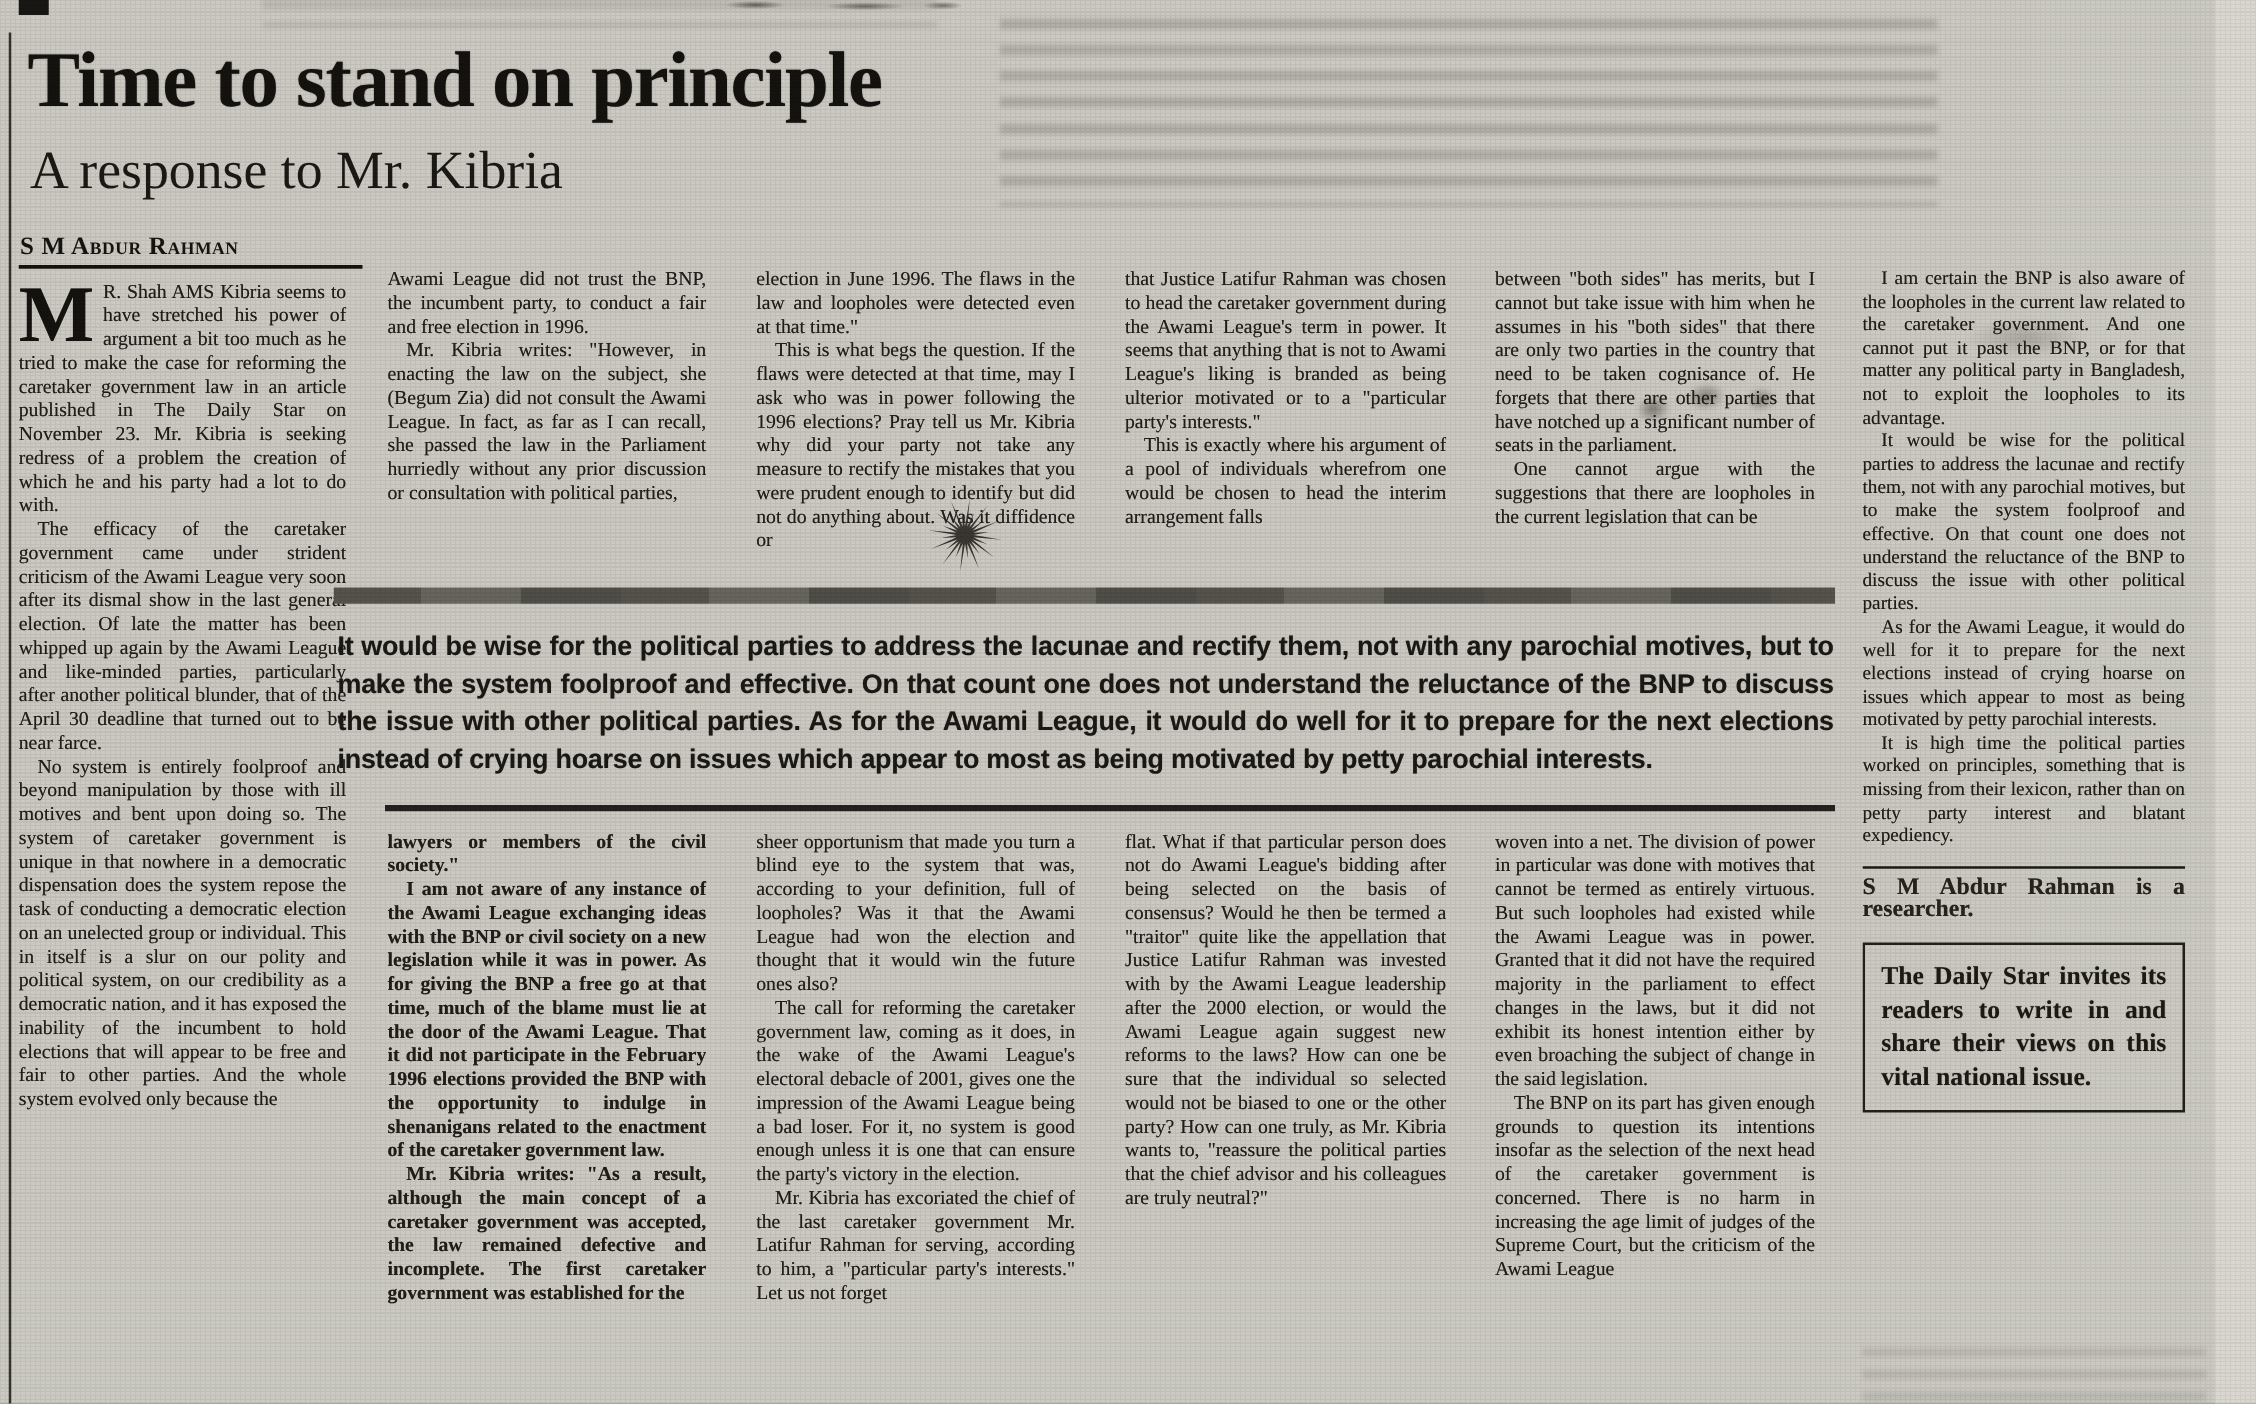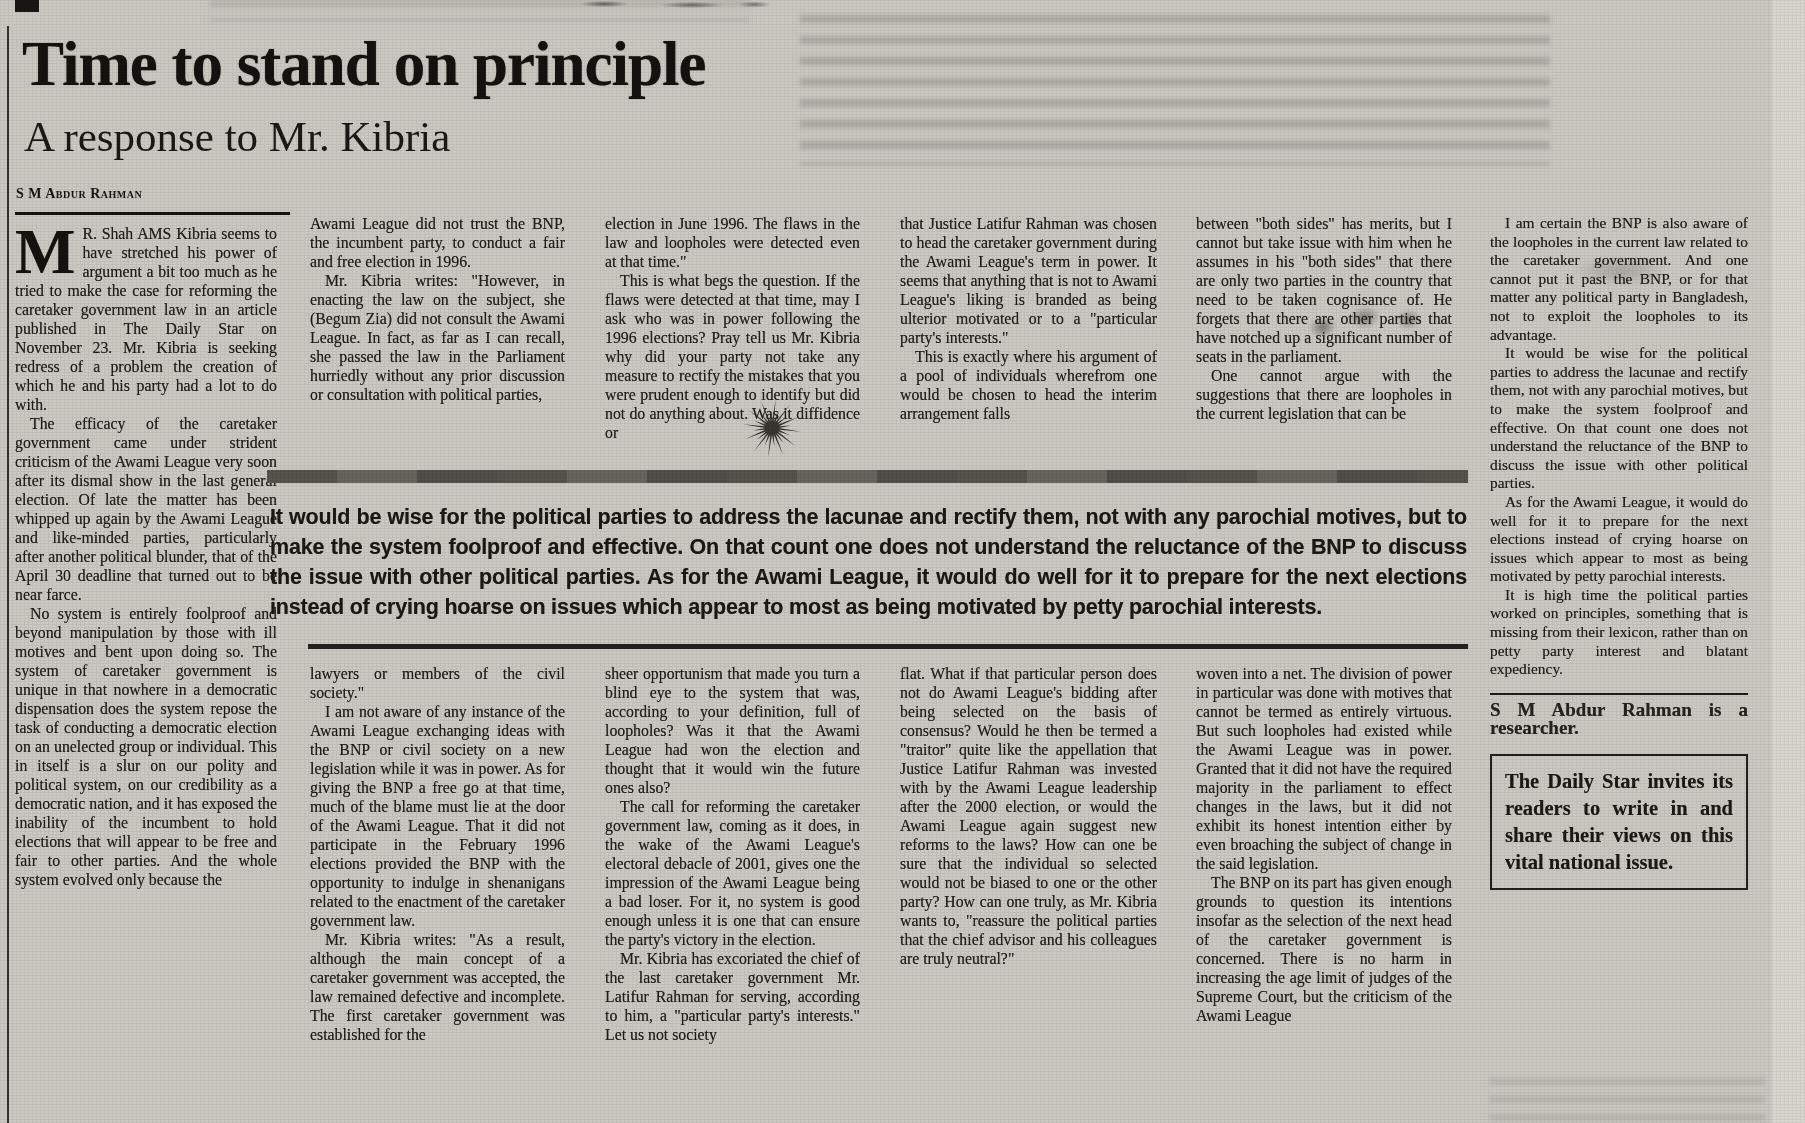--- a/index.html
+++ b/index.html
@@ -3,21 +3,21 @@
 <meta charset="utf-8">
 <style>
   html,body{margin:0;padding:0;background:#7d7b76;}
   .page{position:relative;width:1805px;height:1123px;background:#cbc9c2;overflow:hidden;
         font-family:"Liberation Serif",serif;color:#211e1a;}
   .abs{position:absolute;}
   
   .headline{font-size:63px;font-weight:bold;letter-spacing:-1px;color:#15130f;
             text-shadow:0 0 1px rgba(20,18,14,.55);white-space:nowrap;}
   .subheadline{font-size:43px;font-weight:normal;color:#1b1916;letter-spacing:0;white-space:nowrap;}
-  .byline{font-size:14px;font-weight:bold;font-variant:small-caps;letter-spacing:.5px;color:#16140f;}
+  .byline{font-size:20px;font-weight:bold;font-variant:small-caps;letter-spacing:.5px;color:#16140f;}
   .byline-rule{background:#16140f;height:3px;}
   
   .col{font-size:15.8px;line-height:19px;text-align:justify;overflow:hidden;
        text-shadow:0 0 .5px rgba(33,30,26,.6);}
   .col p{margin:0;}
   .col p.ind{text-indent:15px;}
   .dropcap{float:left;font-size:64px;line-height:52px;font-weight:bold;padding:2px 7px 0 0;color:#15130f;}
   
   .quote-bar{height:13px;background:repeating-linear-gradient(90deg,#55534c 0 70px,#67655e 70px 150px,#504e48 150px 230px);
              filter:blur(.4px);}
@@ -100,29 +100,29 @@
   </div>
 
   <svg class="abs starburst" style="left:740px;top:396px;" width="64" height="64" viewBox="-50 -50 100 100">
     <polygon id="star-poly" points="11.0,0.0 45.6,6.0 10.6,2.8 27.7,11.5 9.5,5.5 36.5,28.0 7.8,7.8 18.3,23.8 5.5,9.5 17.6,42.5 2.8,10.6 3.9,29.7 0.0,11.0 -6.0,45.6 -2.8,10.6 -11.5,27.7 -5.5,9.5 -28.0,36.5 -7.8,7.8 -23.8,18.3 -9.5,5.5 -42.5,17.6 -10.6,2.8 -29.7,3.9 -11.0,0.0 -45.6,-6.0 -10.6,-2.8 -27.7,-11.5 -9.5,-5.5 -36.5,-28.0 -7.8,-7.8 -18.3,-23.8 -5.5,-9.5 -17.6,-42.5 -2.8,-10.6 -3.9,-29.7 -0.0,-11.0 6.0,-45.6 2.8,-10.6 11.5,-27.7 5.5,-9.5 28.0,-36.5 7.8,-7.8 23.8,-18.3 9.5,-5.5 42.5,-17.6 10.6,-2.8 29.7,-3.9" fill="#2e2b26"></polygon>
     <circle cx="0" cy="0" r="10" fill="#2e2b26"></circle>
   </svg>
   <div class="abs quote-bar" style="left:267px;top:470px;width:1201px;"></div>
   <p class="abs quote-text" style="left:270px;top:502px;width:1197px;">It would be wise for the political parties to address the lacunae and rectify them, not with any parochial motives, but to make the system foolproof and effective. On that count one does not understand the reluctance of the BNP to discuss the issue with other political parties. As for the Awami League, it would do well for it to prepare for the next elections instead of crying hoarse on issues which appear to most as being motivated by petty parochial interests.</p>
   <div class="abs quote-rule" style="left:308px;top:644px;width:1160px;"></div>
 
-  <div class="abs col" style="left:310px;top:664px;width:255px;height:459px;">
+  <div class="abs col" style="left:310px;top:664px;width:255px;height:459px;font-weight:bold;">
     <p>lawyers or members of the civil society."</p>
     <p class="ind">I am not aware of any instance of the Awami League exchanging ideas with the BNP or civil society on a new legislation while it was in power. As for giving the BNP a free go at that time, much of the blame must lie at the door of the Awami League. That it did not participate in the February 1996 elections provided the BNP with the opportunity to indulge in shenanigans related to the enactment of the caretaker government law.</p>
     <p class="ind">Mr. Kibria writes: "As a result, although the main concept of a caretaker government was accepted, the law remained defective and incomplete. The first caretaker government was established for the</p>
   </div>
   <div class="abs col" style="left:605px;top:664px;width:255px;height:459px;">
     <p>sheer opportunism that made you turn a blind eye to the system that was, according to your definition, full of loopholes?  Was it that the Awami League had won the election and thought that it would win the future ones also?</p>
     <p class="ind">The call for reforming the caretaker government law, coming as it does, in the wake of the Awami League's electoral debacle of 2001, gives one the impression of the Awami League being a bad loser. For it, no system is good enough unless it is one that can ensure the party's victory in the election.</p>
-    <p class="ind">Mr. Kibria has excoriated the chief of the last caretaker government Mr. Latifur Rahman for serving, according to him, a "particular party's interests."  Let us not society</p>
+    <p class="ind">Mr. Kibria has excoriated the chief of the last caretaker government Mr. Latifur Rahman for serving, according to him, a "particular party's interests."  Let us not forget</p>
   </div>
   <div class="abs col" style="left:900px;top:664px;width:257px;height:459px;">
     <p>flat. What if that particular person does not do Awami League's bidding after being selected on the basis of consensus? Would he then be termed a "traitor" quite like the appellation that Justice Latifur Rahman was invested with by the Awami League leadership after the 2000 election, or would the Awami League again suggest new reforms to the laws? How can one be sure that the individual so selected would not be biased to one or the other party? How can one truly, as Mr. Kibria wants to, "reassure the political parties that the chief advisor and his colleagues are truly neutral?"</p>
   </div>
   <div class="abs col" style="left:1196px;top:664px;width:256px;height:459px;">
     <p>woven into a net. The division of power in particular was done with motives that cannot be termed as entirely virtuous. But such loopholes had existed while the Awami League was in power. Granted that it did not have the required majority in the parliament to effect changes in the laws, but it did not exhibit its honest intention either by even broaching the subject of change in the said legislation.</p>
     <p class="ind">The BNP on its part has given enough grounds to question its intentions insofar as the selection of the next head of the caretaker government is concerned. There is no harm in increasing the age limit of judges of the Supreme Court, but the criticism of the Awami League</p>
   </div>
 
   <div class="abs col" style="left:1490px;top:214px;width:258px;height:909px;font-size:15.4px;line-height:18.6px;">

